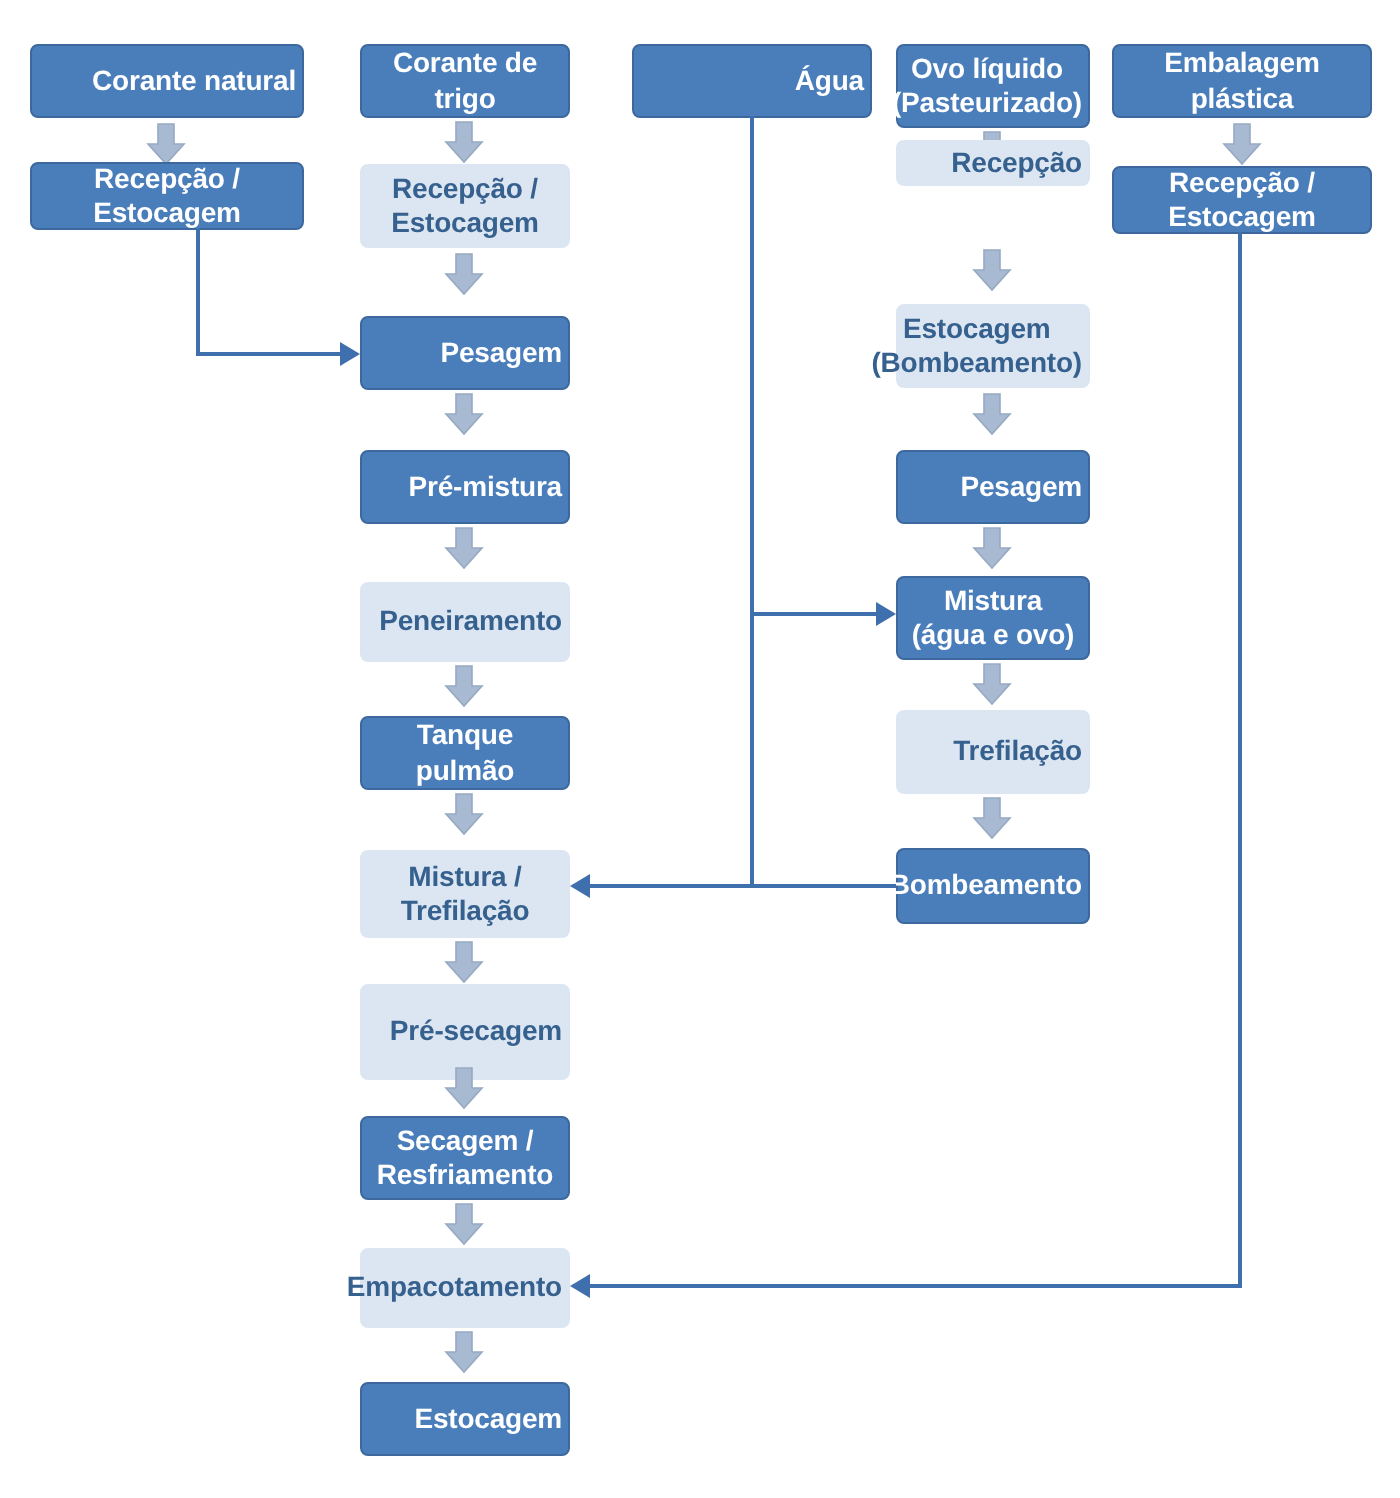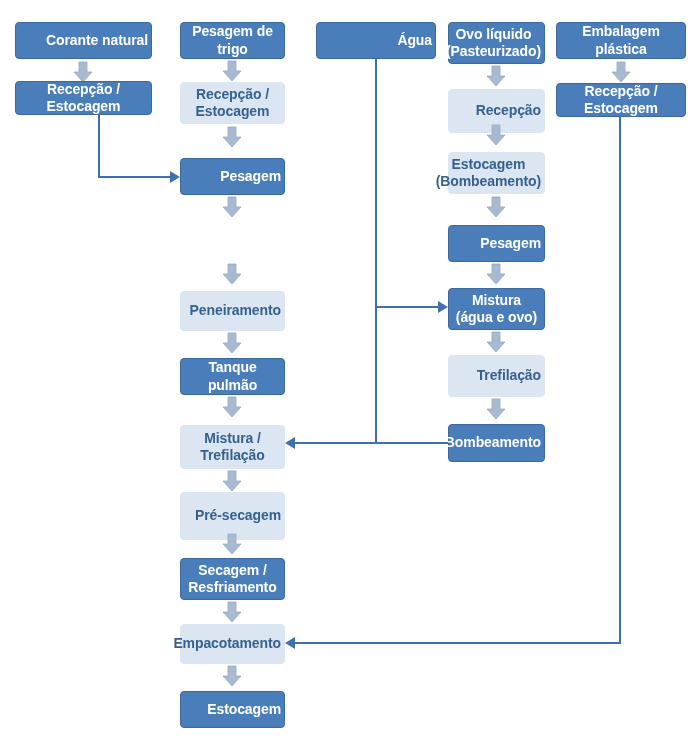--- a/index.html
+++ b/index.html
@@ -88,21 +88,21 @@
 
   <div class="node dark" style="left:15px; top:81px; width:137px; height:34px;">
     <span>Recepção / Estocagem</span>
   </div>
 
   <div class="linev" style="left:98px; top:114px; height:63px;"></div>
   <div class="lineh" style="left:98px; top:176px; width:72px;"></div>
   <div class="arrowhead right" style="left:170px; top:171px;"></div>
 
   <div class="node dark" style="left:180px; top:22px; width:105px; height:37px;">
-    <span>Pesagem de trigo</span>
+    <span>Corante de trigo</span>
   </div>
 
   <div class="vdown" style="left:221px; top:60px;">
     <svg viewBox="0 0 22 22">
         <polygon points="7,1 15,1 15,11 20,11 11,21 2,11 7,11" fill="#a8b9d2" stroke="#97a9c4" stroke-width="0.8"></polygon>
       </svg>
   </div>
 
   <div class="node light" style="left:180px; top:82px; width:105px; height:42px;">
     <span>Recepção / Estocagem</span>
@@ -117,20 +117,23 @@
   <div class="node dark" style="left:180px; top:158px; width:105px; height:37px;">
     <span>Pesagem</span>
   </div>
 
   <div class="vdown" style="left:221px; top:196px;">
     <svg viewBox="0 0 22 22">
         <polygon points="7,1 15,1 15,11 20,11 11,21 2,11 7,11" fill="#a8b9d2" stroke="#97a9c4" stroke-width="0.8"></polygon>
       </svg>
   </div>
 
+  <div class="node dark" style="left:180px; top:225px; width:105px; height:37px;">
+    <span>Pré-mistura</span>
+  </div>
 
   <div class="vdown" style="left:221px; top:263px;">
     <svg viewBox="0 0 22 22">
         <polygon points="7,1 15,1 15,11 20,11 11,21 2,11 7,11" fill="#a8b9d2" stroke="#97a9c4" stroke-width="0.8"></polygon>
       </svg>
   </div>
 
   <div class="node light" style="left:180px; top:291px; width:105px; height:40px;">
     <span>Peneiramento</span>
   </div>
@@ -207,21 +210,21 @@
   <div class="node dark" style="left:448px; top:22px; width:97px; height:42px;">
     <span>Ovo líquido (Pasteurizado)</span>
   </div>
 
   <div class="vdown" style="left:485px; top:65px;">
     <svg viewBox="0 0 22 22">
         <polygon points="7,1 15,1 15,11 20,11 11,21 2,11 7,11" fill="#a8b9d2" stroke="#97a9c4" stroke-width="0.8"></polygon>
       </svg>
   </div>
 
-  <div class="node light" style="left:448px; top:89px; width:97px; height:44px;">
+  <div class="node light" style="left:448px; top:70px; width:97px; height:23px;">
     <span>Recepção</span>
   </div>
 
   <div class="vdown" style="left:485px; top:124px;">
     <svg viewBox="0 0 22 22">
         <polygon points="7,1 15,1 15,11 20,11 11,21 2,11 7,11" fill="#a8b9d2" stroke="#97a9c4" stroke-width="0.8"></polygon>
       </svg>
   </div>
 
   <div class="node light" style="left:448px; top:152px; width:97px; height:42px;">

